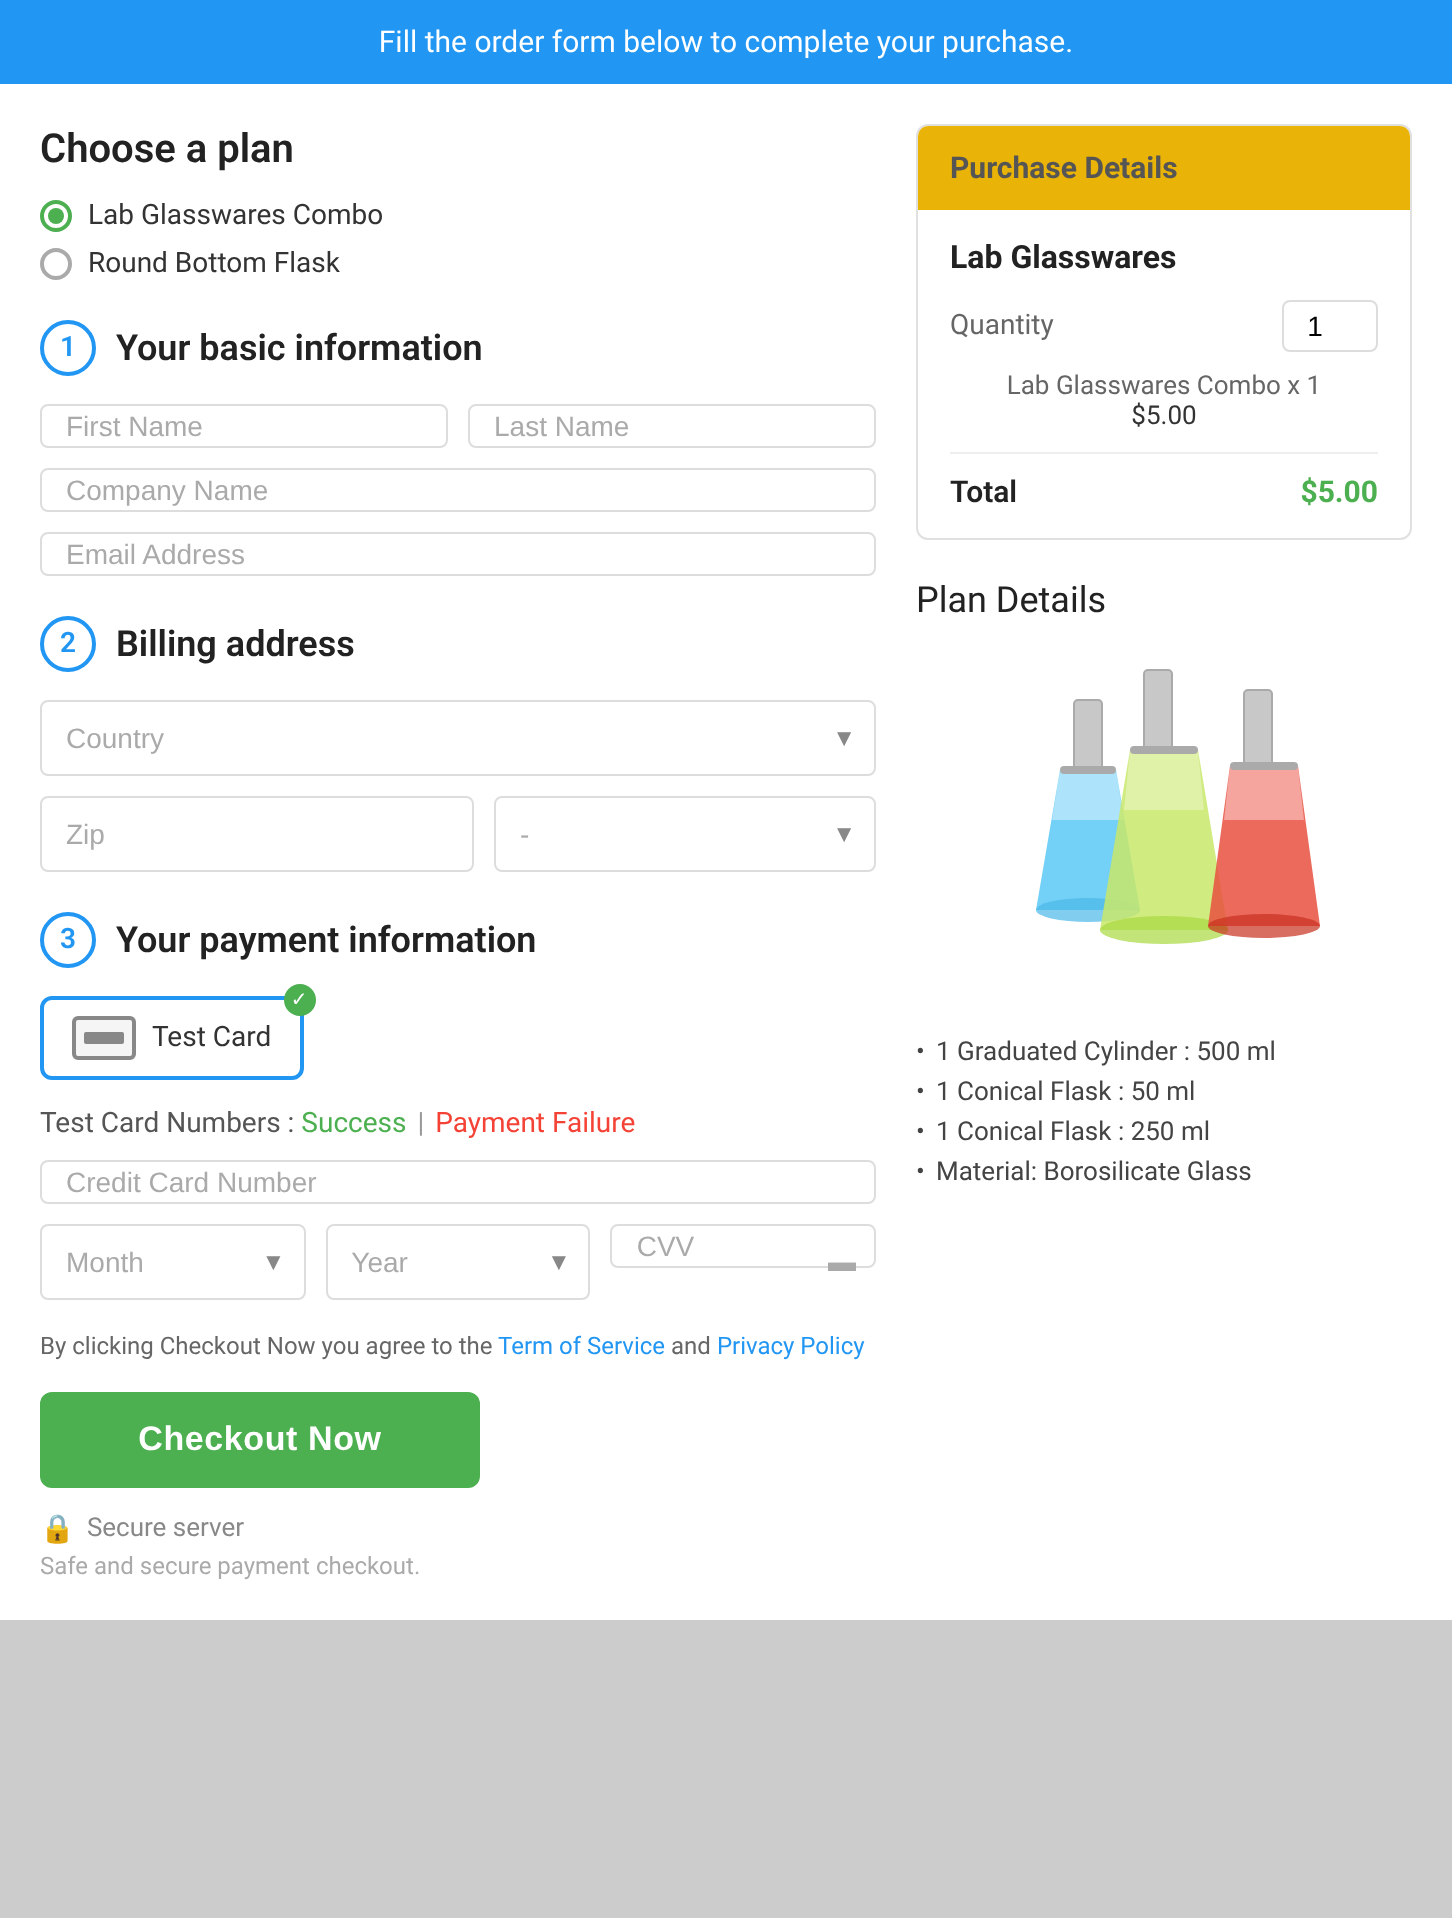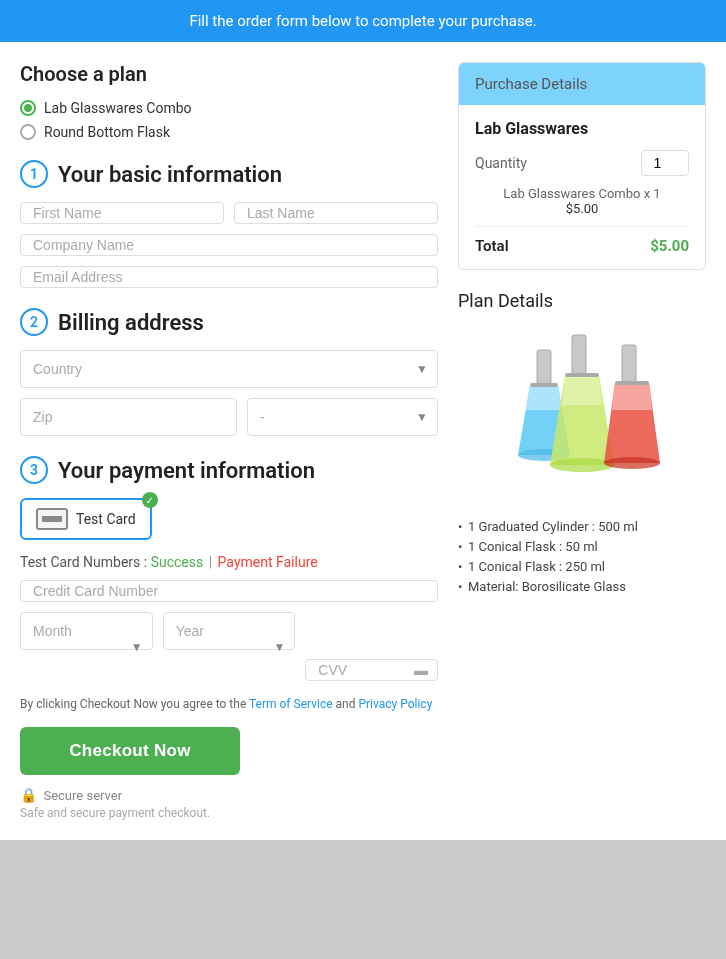--- a/index.html
+++ b/index.html
@@ -85,21 +85,21 @@
       border: 2px solid #2196F3;
       color: #2196F3;
       font-size: 14px;
       font-weight: 600;
       display: flex;
       align-items: center;
       justify-content: center;
       flex-shrink: 0;
     }
     .step-label {
-      font-size: 22px;
+      font-size: 18px;
       font-weight: 600;
       color: #222;
     }
     
     .form-row {
       display: flex;
       gap: 10px;
       margin-bottom: 10px;
     }
     .form-input {
@@ -189,21 +189,20 @@
     .test-card-numbers a {
       text-decoration: none;
     }
     .link-success { color: #4CAF50; }
     .link-failure { color: #f44336; }
     .separator { color: #999; margin: 0 2px; }
     
     .cvv-wrapper {
       position: relative;
       flex: 1;
-      margin-top: 47px;
     }
     .cvv-icon {
       position: absolute;
       right: 10px;
       top: 50%;
       transform: translateY(-50%);
       color: #aaa;
       font-size: 14px;
     }
     
@@ -242,25 +241,25 @@
       margin-top: 3px;
     }
     
     .purchase-details-box {
       border: 1px solid #e0e0e0;
       border-radius: 6px;
       overflow: hidden;
       margin-bottom: 20px;
     }
     .purchase-details-header {
-      background: #7dd3fc;
+      background: #eab308;
       padding: 12px 16px;
       font-size: 15px;
       color: #555;
-      font-weight: 400;
+      font-weight: 700;
     }
     .purchase-details-body {
       padding: 14px 16px;
     }
     .product-name {
       font-size: 16px;
       font-weight: 700;
       color: #222;
       margin-bottom: 12px;
     }

